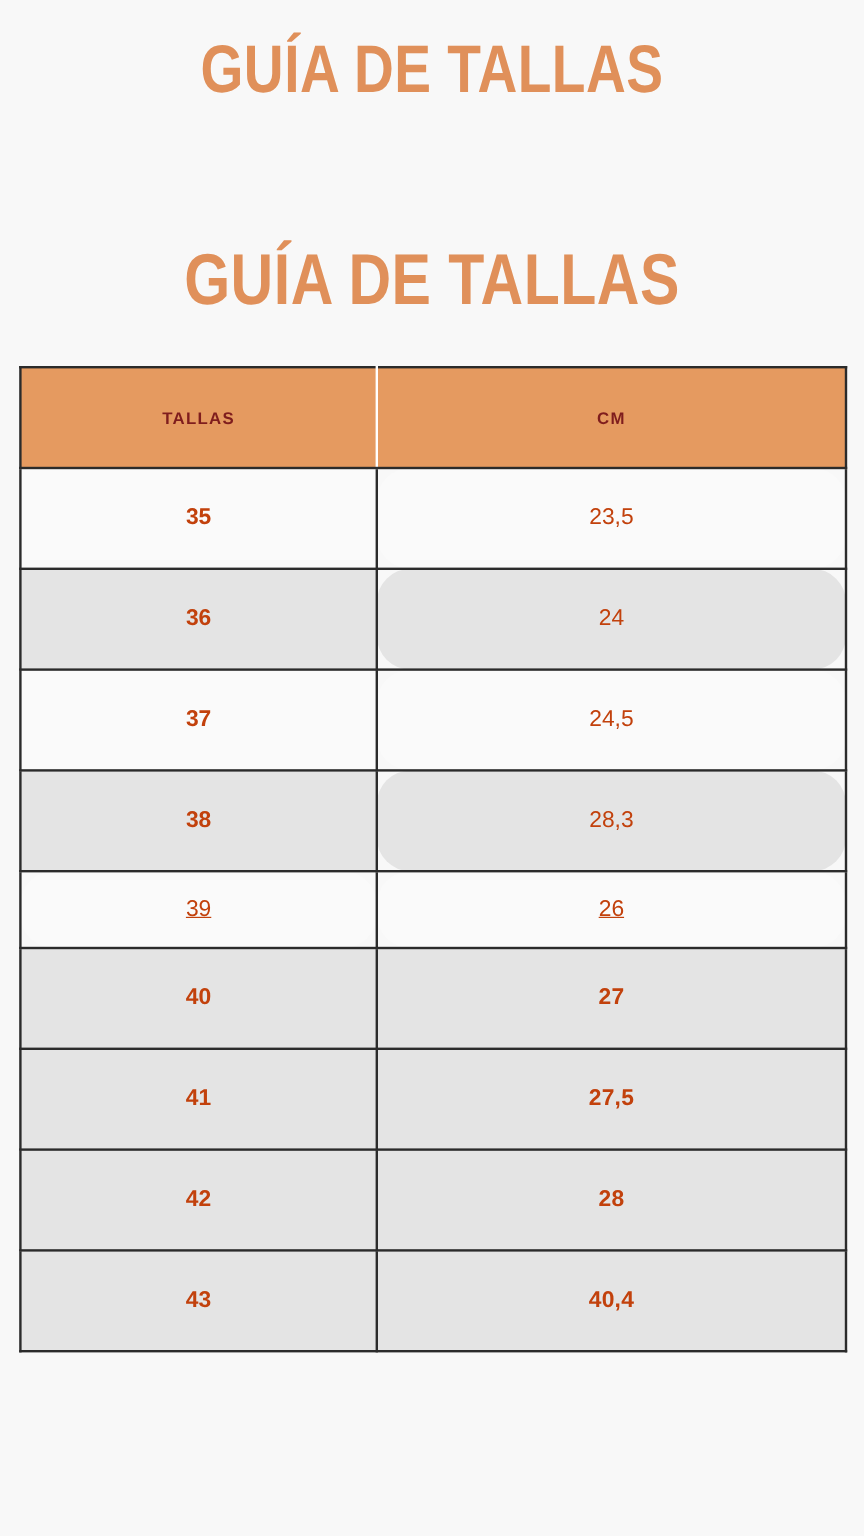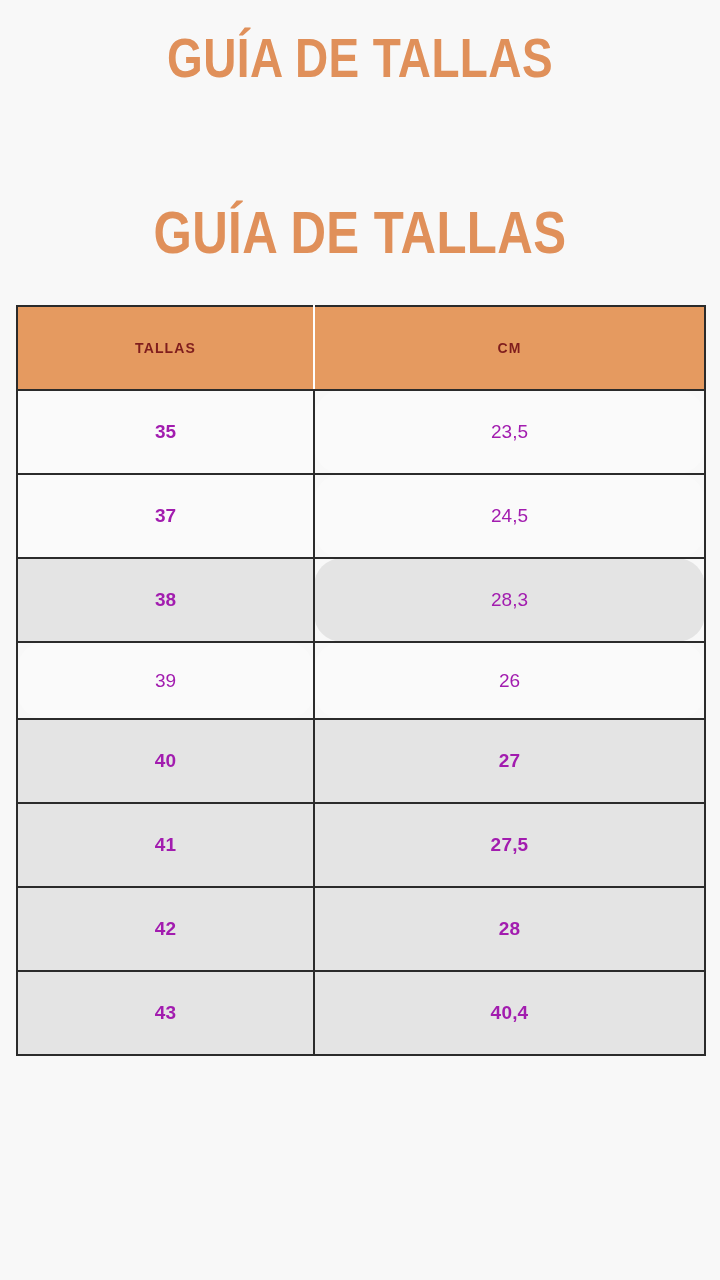--- a/index.html
+++ b/index.html
@@ -85,30 +85,30 @@
   }
 
   
   tbody td {
     height: 84px;
     padding: 4px;
     text-align: center;
     vertical-align: middle;
     border: 2px solid #2b2b2b;
     font-size: 19px;
-    color: #a21caf;
+    color: #c2410c;
   }
 
   tbody tr.row-white td { background: #fafafa; }
   tbody tr.row-gray  td { background: #e4e4e4; }
 
   tbody td.cell-bold   { font-weight: 700; }
   tbody td.cell-normal { font-weight: 400; border-radius: 28px; }
 
-  tbody tr.row-short td { height: 77px; }
+  tbody tr.row-short td { height: 64px; text-decoration: underline; }
 
   
   tbody td.cell-condensed {
     font-family: "Liberation Sans Narrow", "Liberation Sans", sans-serif;
     letter-spacing: 0.2px;
   }
 </style>
 </head>
 <body>
 
@@ -125,20 +125,24 @@
     <thead>
       <tr class="header-row">
         <th class="th-tallas">TALLAS</th>
         <th class="th-cm">CM</th>
       </tr>
     </thead>
     <tbody id="table-body">
         <tr class="row-white">
           <td class="cell-bold">35</td>
           <td class="cell-normal">23,5</td>
+        </tr>
+        <tr class="row-gray">
+          <td class="cell-bold">36</td>
+          <td class="cell-normal">24</td>
         </tr>
         <tr class="row-white">
           <td class="cell-bold">37</td>
           <td class="cell-normal">24,5</td>
         </tr>
         <tr class="row-gray">
           <td class="cell-bold">38</td>
           <td class="cell-normal">28,3</td>
         </tr>
         <tr class="row-white row-short">

